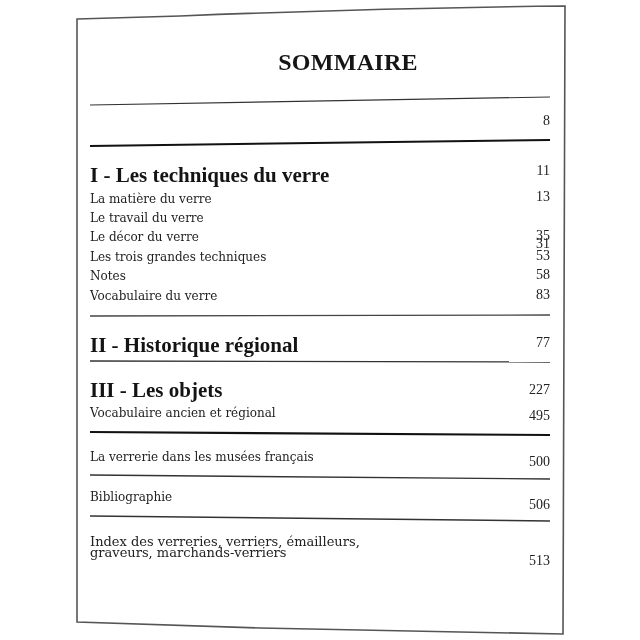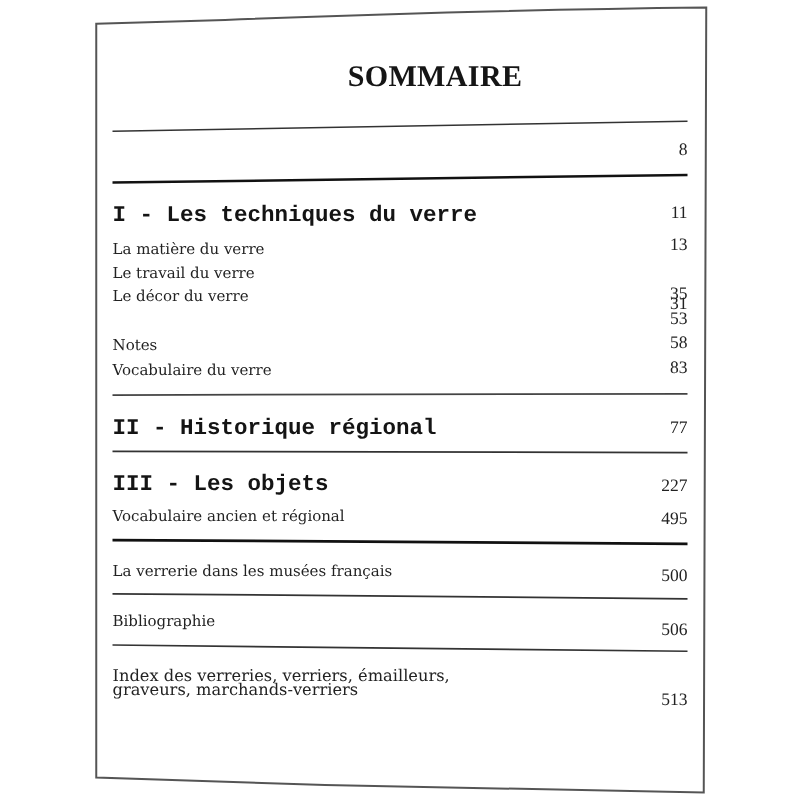--- a/index.html
+++ b/index.html
@@ -49,23 +49,23 @@
     }
     .entry .page {
       position: absolute;
       right: 0;
       white-space: nowrap;
       font-family: "Liberation Serif", serif;
       font-size: 14px;
       color: #222;
     }
     .entry.section .label {
-      font-family: Liberation Mono, monospace;
+      font-family: Liberation Serif, serif;
       font-weight: bold;
-      font-size: 18px;
+      font-size: 21px;
       color: #141414;
     }
     .entry.small .label {
       font-size: 13px;
       line-height: 11px;
     }
     .rules {
       position: absolute;
       left: 0; top: 0;
       width: 640px; height: 640px;
@@ -109,20 +109,21 @@
   <span class="label" style="top:1px;">Le travail du verre</span>
   <span class="page" style="top:-1px;margin-top:27px;">31</span>
 </div>
 
 <div class="entry" style="top:229px;">
   <span class="label" style="top:1px;">Le décor du verre</span>
   <span class="page" style="top:-1px;">35</span>
 </div>
 
 <div class="entry" style="top:249px;">
+  <span class="label" style="top:1px;">Les trois grandes techniques</span>
   <span class="page" style="top:-1px;">53</span>
 </div>
 
 <div class="entry" style="top:268px;">
   <span class="label" style="top:1px;">Notes</span>
   <span class="page" style="top:-1px;">58</span>
 </div>
 
 <div class="entry" style="top:288px;">
   <span class="label" style="top:1px;">Vocabulaire du verre</span>

